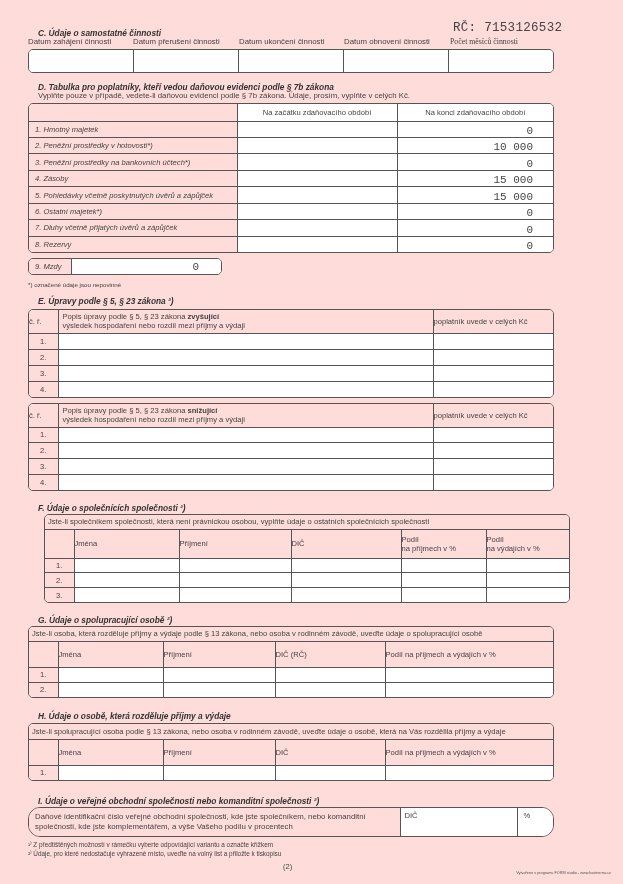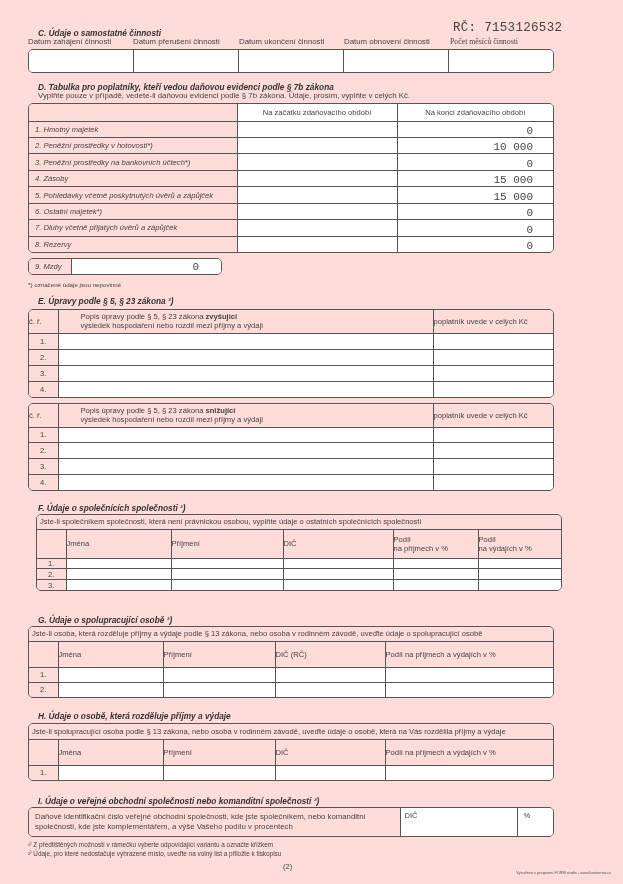--- a/index.html
+++ b/index.html
@@ -15,21 +15,21 @@
   table tr:first-child td, table tr:first-child th { border-top: none; }
   table tr:last-child td { border-bottom: none; }
   table td:first-child, table th:first-child { border-left: none; }
   table td:last-child, table th:last-child { border-right: none; }
   .w { background: #fff; }
   .pk { background: #fddcd9; }
   .num { text-align: right; padding-right: 20px; font-family: "Liberation Mono", monospace; font-size: 11px; color: #444; vertical-align: bottom; }
   .lbl { padding-left: 6px; font-style: italic; }
   .ctr { }
   .rn { text-align: center; }
-  .hdrtxt { padding-left: 22px; line-height: 9px; }
+  .hdrtxt { padding-left: 4px; line-height: 9px; }
 </style>
 </head>
 <body>
 
 <div class="abs mono" style="left:434px; top:21px; font-size:12.5px; color:#444; letter-spacing:0.3px;">
   <span>RČ:</span>
   <span>7153126532</span>
 </div>
 
 <div class="abs sec-title" style="left:38px; top:28px;">C. Údaje o samostatné činnosti</div>
@@ -203,21 +203,21 @@
     <tr>
           <td class="pk rn">4.</td>
           <td class="w"></td>
           <td class="w"></td>
         </tr>
   </tbody>
     </table>
 </div>
 
 <div class="abs sec-title" style="left:38px; top:503px;">F. Údaje o společnících společnosti ²)</div>
-<div class="abs box" style="left:36px; top:514px; width:526px; height:77px;">
+<div class="abs box" style="left:44px; top:514px; width:526px; height:89px;">
   <table>
     <colgroup>
         <col style="width:29px">
         <col style="width:105px">
         <col style="width:112px">
         <col style="width:110px">
         <col style="width:85px">
         <col>
       </colgroup>
     <tbody>
@@ -325,21 +325,21 @@
           <td class="w"></td>
           <td class="w"></td>
           <td class="w"></td>
           <td class="w"></td>
         </tr>
   </tbody>
     </table>
 </div>
 
 <div class="abs sec-title" style="left:38px; top:796px;">I. Údaje o veřejné obchodní společnosti nebo komanditní společnosti ²)</div>
-<div class="abs box" style="left:28px; top:807px; width:526px; height:30px;">
+<div class="abs box" style="left:28px; top:807px; width:526px; height:30px;border-radius:12px;">
   <table>
     <colgroup>
         <col style="width:371px">
         <col style="width:117px">
         <col>
       </colgroup>
     <tbody>
         <tr>
       <td class="pk hdrtxt" style="padding:2px 6px; font-size:7.8px; line-height:10px;">Daňové identifikační číslo veřejné obchodní společnosti, kde jste společníkem, nebo komanditní společnosti, kde jste komplementářem, a výše Vašeho podílu v procentech</td>
       <td class="w" style="vertical-align:top; padding:3px 4px;"><span>DIČ</span></td>

